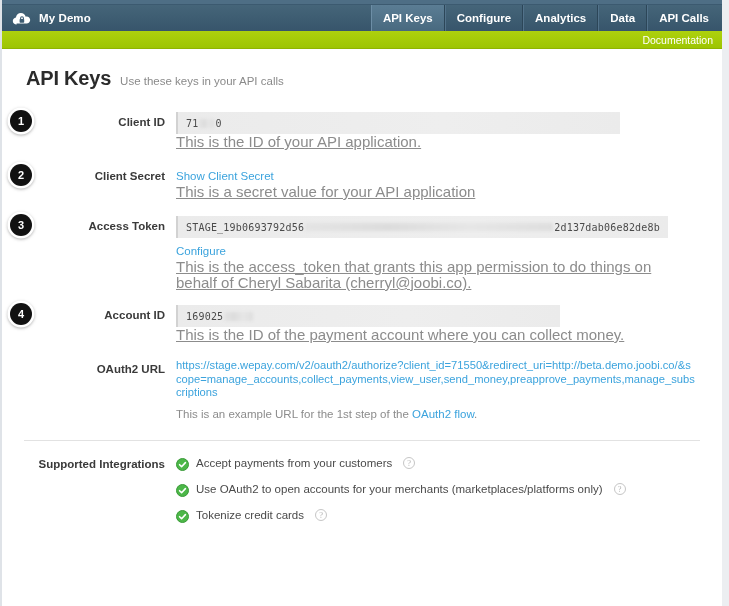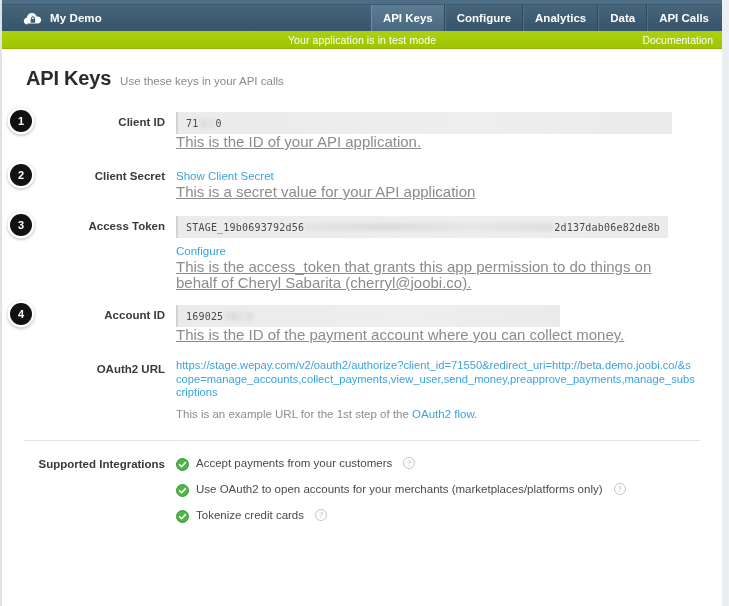--- a/index.html
+++ b/index.html
@@ -36,21 +36,21 @@
     height: 26px;
     background: #3d5c72;
     background: linear-gradient(to bottom, #456579 0%, #37556b 100%);
     display: flex;
     align-items: stretch;
     position: relative;
   }
   .brand {
     display: flex;
     align-items: center;
-    padding-left: 21px;
+    padding-left: 10px;
     flex: 1 1 auto;
     gap: 7px;
   }
   .cloud-logo {
     width: 20px; height: 15px;
     position: relative;
     display: block;
   }
   .brand-name {
     color: #ffffff;
@@ -184,21 +184,21 @@
     align-items: center;
     padding: 0 8px;
     font-family: "DejaVu Sans Mono", monospace;
     font-size: 10px;
     color: #4a4a4a;
     letter-spacing: .2px;
     overflow: hidden;
     white-space: nowrap;
     position: relative;
   }
-  .valuebox.w-clientid { width: 496px; }
+  .valuebox.w-clientid { width: 444px; }
   .valuebox.w-token { width: 492px; }
   .valuebox.w-account { width: 384px; }
 
   .redacted {
     display: inline-block;
     background: linear-gradient(90deg,#e4e4e4,#dcdcdc,#e6e6e6,#dedede);
     filter: blur(1.6px);
     color: transparent;
     border-radius: 1px;
     vertical-align: middle;
@@ -317,21 +317,20 @@
     <div class="tabs">
       <div class="tab active">API Keys</div>
       <div class="tab">Configure</div>
       <div class="tab">Analytics</div>
       <div class="tab">Data</div>
       <div class="tab">API Calls</div>
     </div>
   </div>
 
   <div class="testbar">
-    <span class="testbar-text">Your application is in test mode</span>
     <span class="testbar-doc">Documentation</span>
   </div>
 
   <div class="content">
 
     <div class="page-head">
       <span class="page-title">API Keys</span>
       <span class="page-sub">Use these keys in your API calls</span>
     </div>
 

